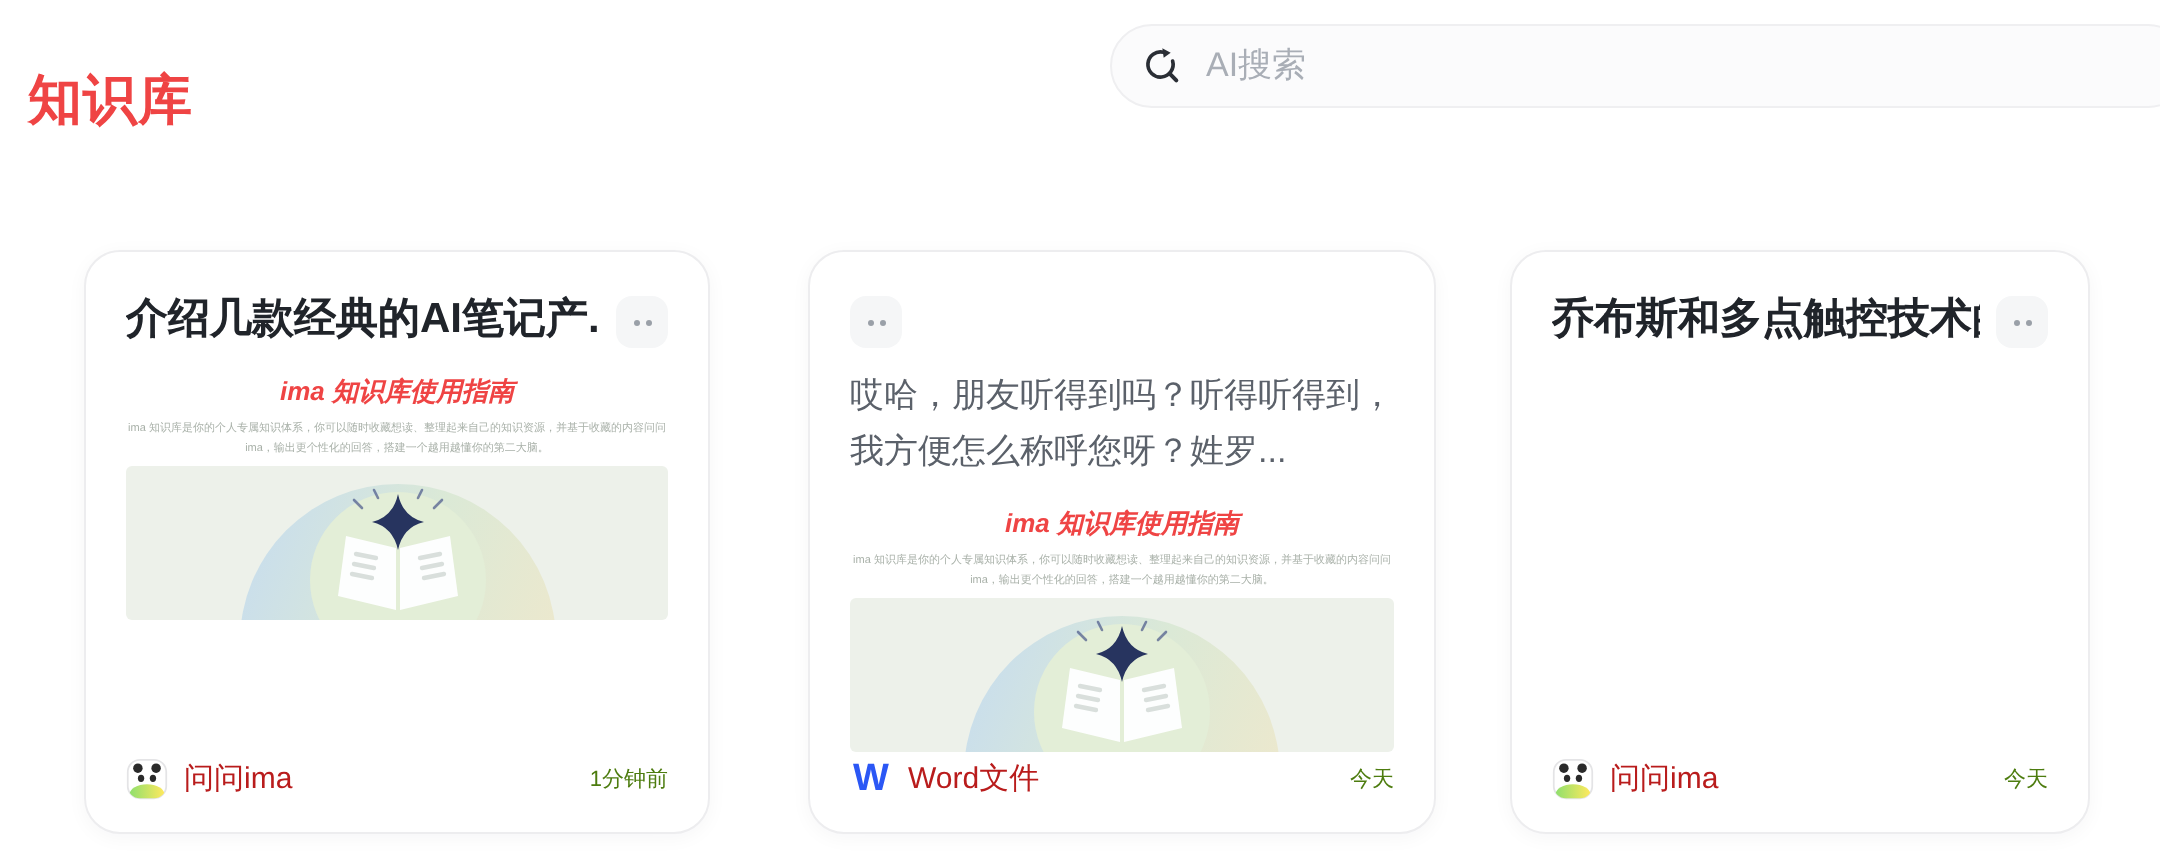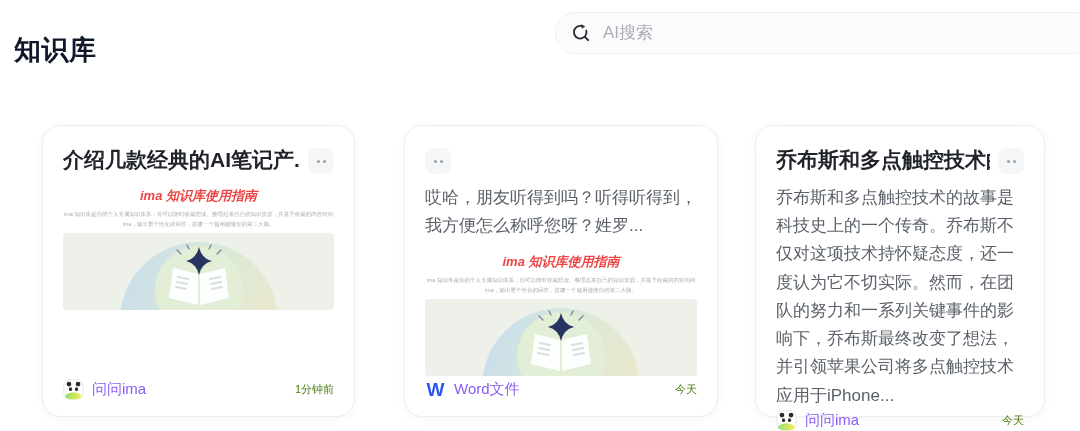--- a/index.html
+++ b/index.html
@@ -6,21 +6,21 @@
   html,body { margin:0; padding:0; }
   body {
     width:1080px; height:431px; position:relative; overflow:hidden;
     background:#ffffff;
     font-family:"Liberation Sans","DejaVu Sans",sans-serif;
   }
 
   
   .page-title {
     position:absolute; left:14px; top:14px;
-    font-size:27px; font-weight:700; color:#0f172a; letter-spacing:.5px;
+    font-size:27px; font-weight:700; color:#ef4444; letter-spacing:.5px;
   }
   .searchbar {
     position:absolute; left:555px; top:12px; width:540px; height:42px;
     background:#fbfbfc; border:1px solid #efeff1; border-radius:21px;
     display:flex; align-items:center; gap:9px; padding:0 15px;
   }
   .searchbar svg { flex:0 0 auto; display:block; }
   .searchbar input {
     flex:1; border:none; outline:none; background:transparent;
     font-size:17px; color:#333; font-family:inherit; min-width:0;
@@ -72,21 +72,21 @@
   .inner-circle {
     position:absolute; left:50%; top:13px; transform:translateX(-50%);
     width:88px; height:88px; border-radius:50%; background:#e3eed7;
   }
   .art { position:absolute; left:50%; top:10px; transform:translateX(-50%); }
 
   
   .card-footer { margin-top:auto; display:flex; align-items:center; gap:8px; }
   .footer-icon { flex:0 0 auto; width:21px; height:21px; display:flex; align-items:center; justify-content:center; }
   .word-glyph { font-weight:800; font-size:19px; color:#2b57f5; line-height:1; }
-  .footer-label { flex:1; font-size:15px; color:#8b5cf6; }
+  .footer-label { flex:1; font-size:15px; color:#b91c1c; }
   .footer-time { font-size:11px; color:#4d7c0f; }
 </style>
 </head>
 <body>
 
 <h1 class="page-title">知识库</h1>
 
 <div class="searchbar">
   <svg width="21" height="21" viewBox="0 0 24 24" fill="none">
     <path d="M12.4 3.6 A7.2 7.2 0 1 0 17.5 8.6" stroke="#2a2e35" stroke-width="2.1" stroke-linecap="round"></path>
@@ -215,21 +215,20 @@
 </div>
 
 <div class="card card-3">
   <div class="card-head">
     <div class="card-title">乔布斯和多点触控技术的...</div>
     <div class="more-btn">
         <i></i>
         <i></i>
       </div>
   </div>
-  <div class="card-excerpt">乔布斯和多点触控技术的故事是科技史上的一个传奇。乔布斯不仅对这项技术持怀疑态度，还一度认为它不切实际。然而，在团队的努力和一系列关键事件的影响下，乔布斯最终改变了想法，并引领苹果公司将多点触控技术应用于iPhone...</div>
 
   <div class="card-footer">
     <span class="footer-icon">
       <svg width="21" height="21" viewBox="0 0 24 24">
         <defs>
           <linearGradient id="pg2" x1="0" y1="0" x2="1" y2="0">
             <stop offset="0" stop-color="#8fdf6d"></stop>
               <stop offset="1" stop-color="#ffe95e"></stop>
           </linearGradient>
           <clipPath id="pc2">

